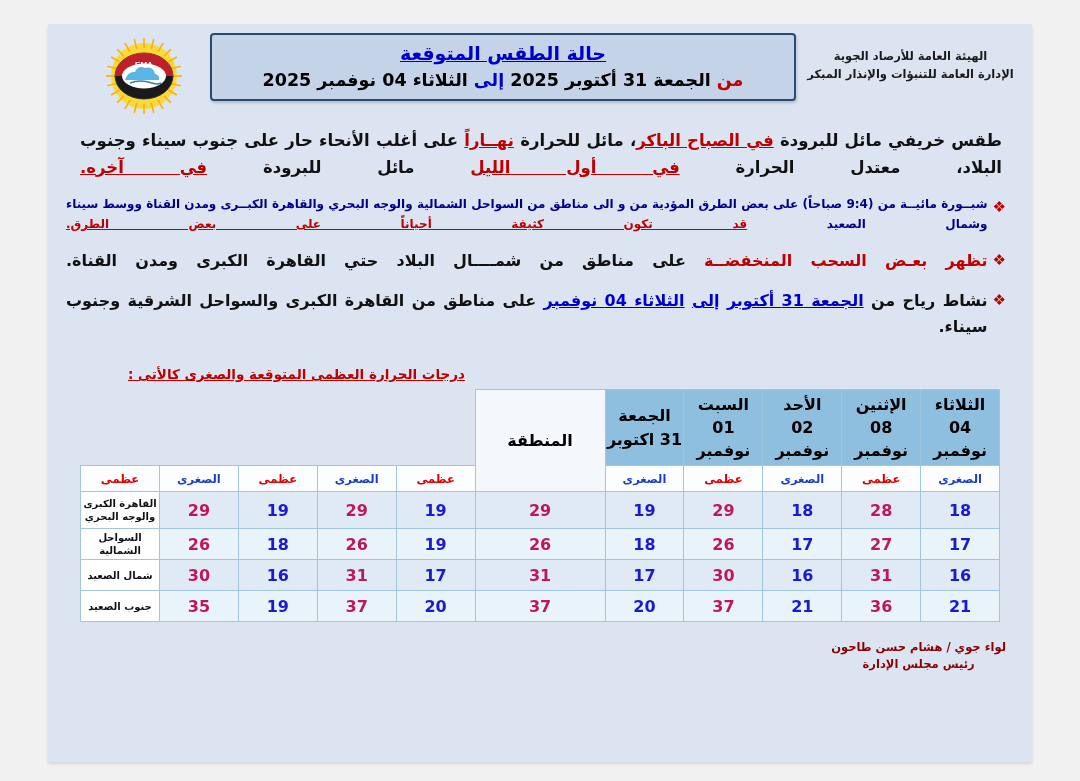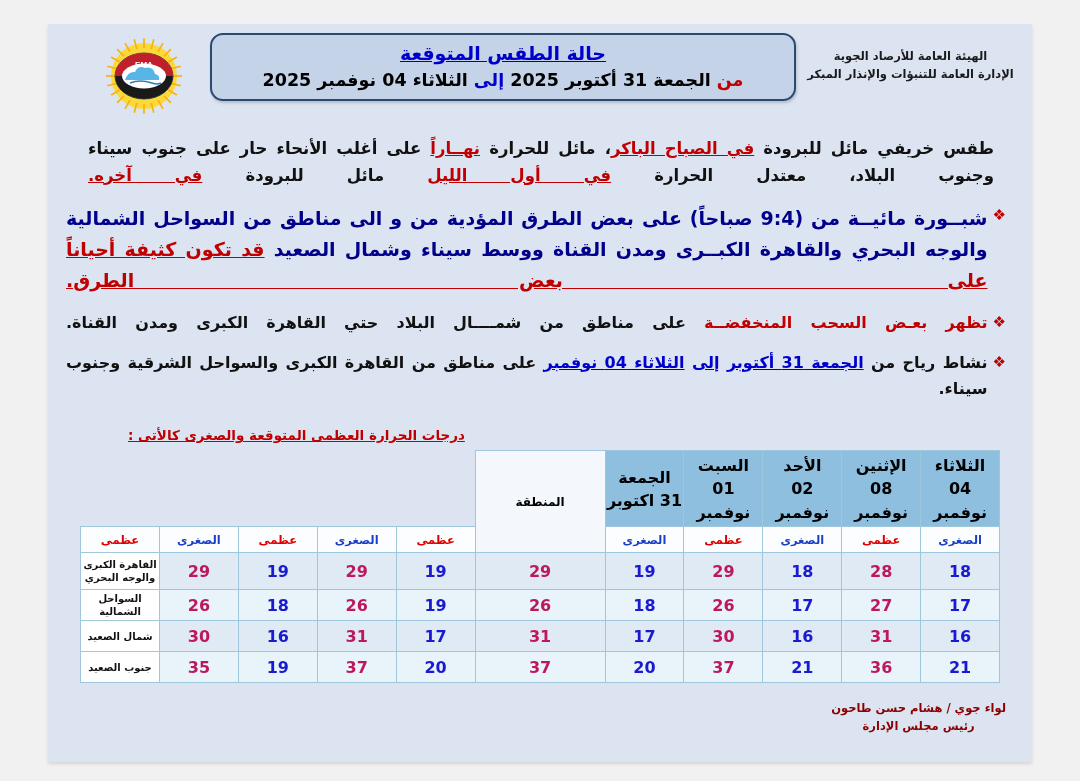--- a/index.html
+++ b/index.html
@@ -34,21 +34,21 @@
     font-weight: bold;
     line-height: 1.55;
     width: 215px;
   }
   .title-box {
     position: absolute;
     top: 9px; right: 236px;
     width: 586px; height: 68px;
     background: #c5d3e8;
     border: 2.5px solid #2b4a72;
-    border-radius: 13px;
+    border-radius: 4px;
     box-shadow: 1px 2px 3px rgba(0,0,0,0.18);
     text-align: center;
     padding-top: 5px;
   }
   .title-line1 {
     font-size: 19px; font-weight: bold;
     color: #0000cc;
     text-decoration: underline;
     letter-spacing: 0;
     line-height: 1.45;
@@ -64,21 +64,21 @@
   .logo {
     position: absolute;
     top: 12px; right: 840px;
     width: 96px; height: 80px;
   }
 
   
   .content { padding: 0 18px; }
 
   p.para {
-    margin: 8px;
+    margin: 0;
     font-size: 16.5px;
     font-weight: bold;
     line-height: 1.62;
     color: #111;
     text-align: justify;
     text-align-last: justify;
   }
   .p-intro { padding: 0 12px 0 14px; margin-top: 4px; }
 
   .bullet-row {
@@ -96,21 +96,21 @@
   }
   .bullet-text {
     flex: 1 1 auto;
     font-size: 16px;
     font-weight: bold;
     line-height: 1.62;
     color: #111;
     text-align: justify;
     text-align-last: justify;
   }
-  .b2 .bullet-text { font-size: 19px; color: #00008b; }
+  .b2 .bullet-text { font-size: 12px; color: #00008b; }
   .b3 .bullet-text { font-size: 16px; }
   .b4 .bullet-text { font-size: 16px; }
 
   
   .table-caption {
     margin: 26px 14px 7px 0;
     text-align: left;
     padding-left: 62px;
     font-size: 13.5px;
     font-weight: bold;
@@ -136,21 +136,21 @@
     font-weight: bold;
     height: 76px;
     line-height: 1.45;
     border-color: #7fb3d5;
   }
   .day-head .dname { display: block; }
   .day-head .ddate { display: block; }
   .region-head {
     background: #f4f8fc;
     color: #000;
-    font-size: 12px;
+    font-size: 16px;
     font-weight: bold;
     width: 130px;
     border-color: #9ec7db;
   }
   .sub-head {
     background: #fbfdff;
     font-size: 11.5px;
     font-weight: bold;
     height: 26px;
   }

